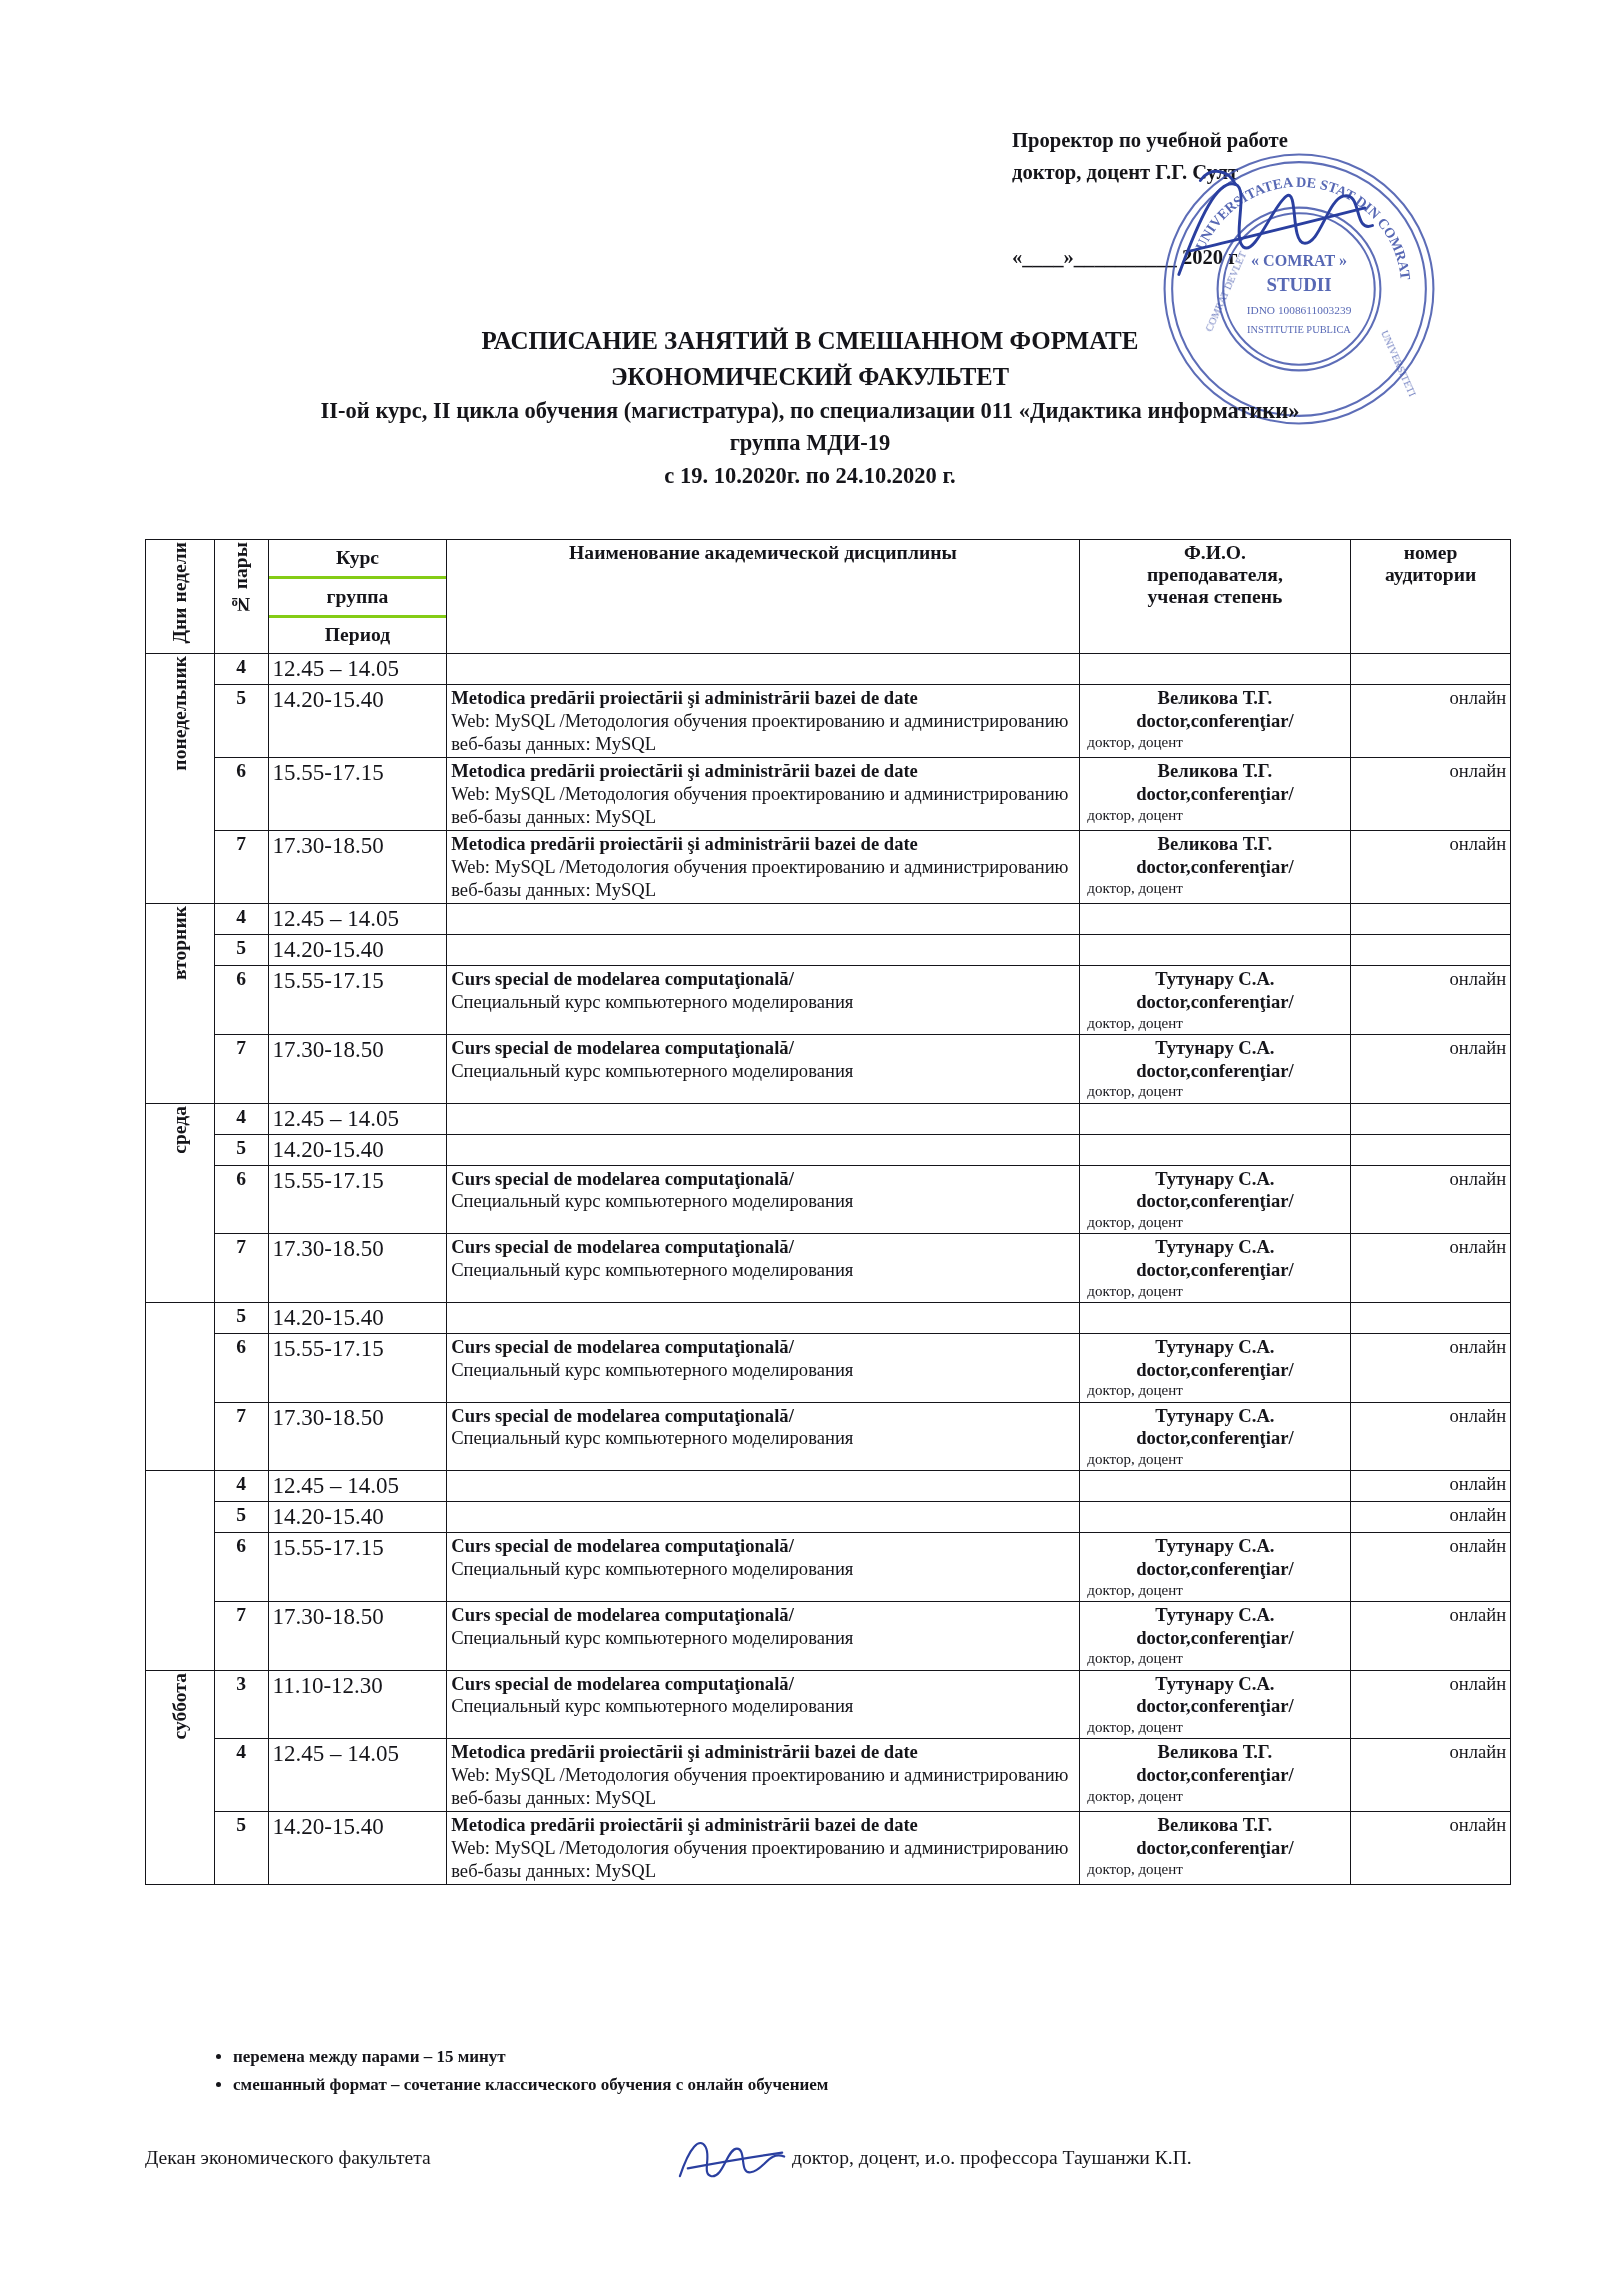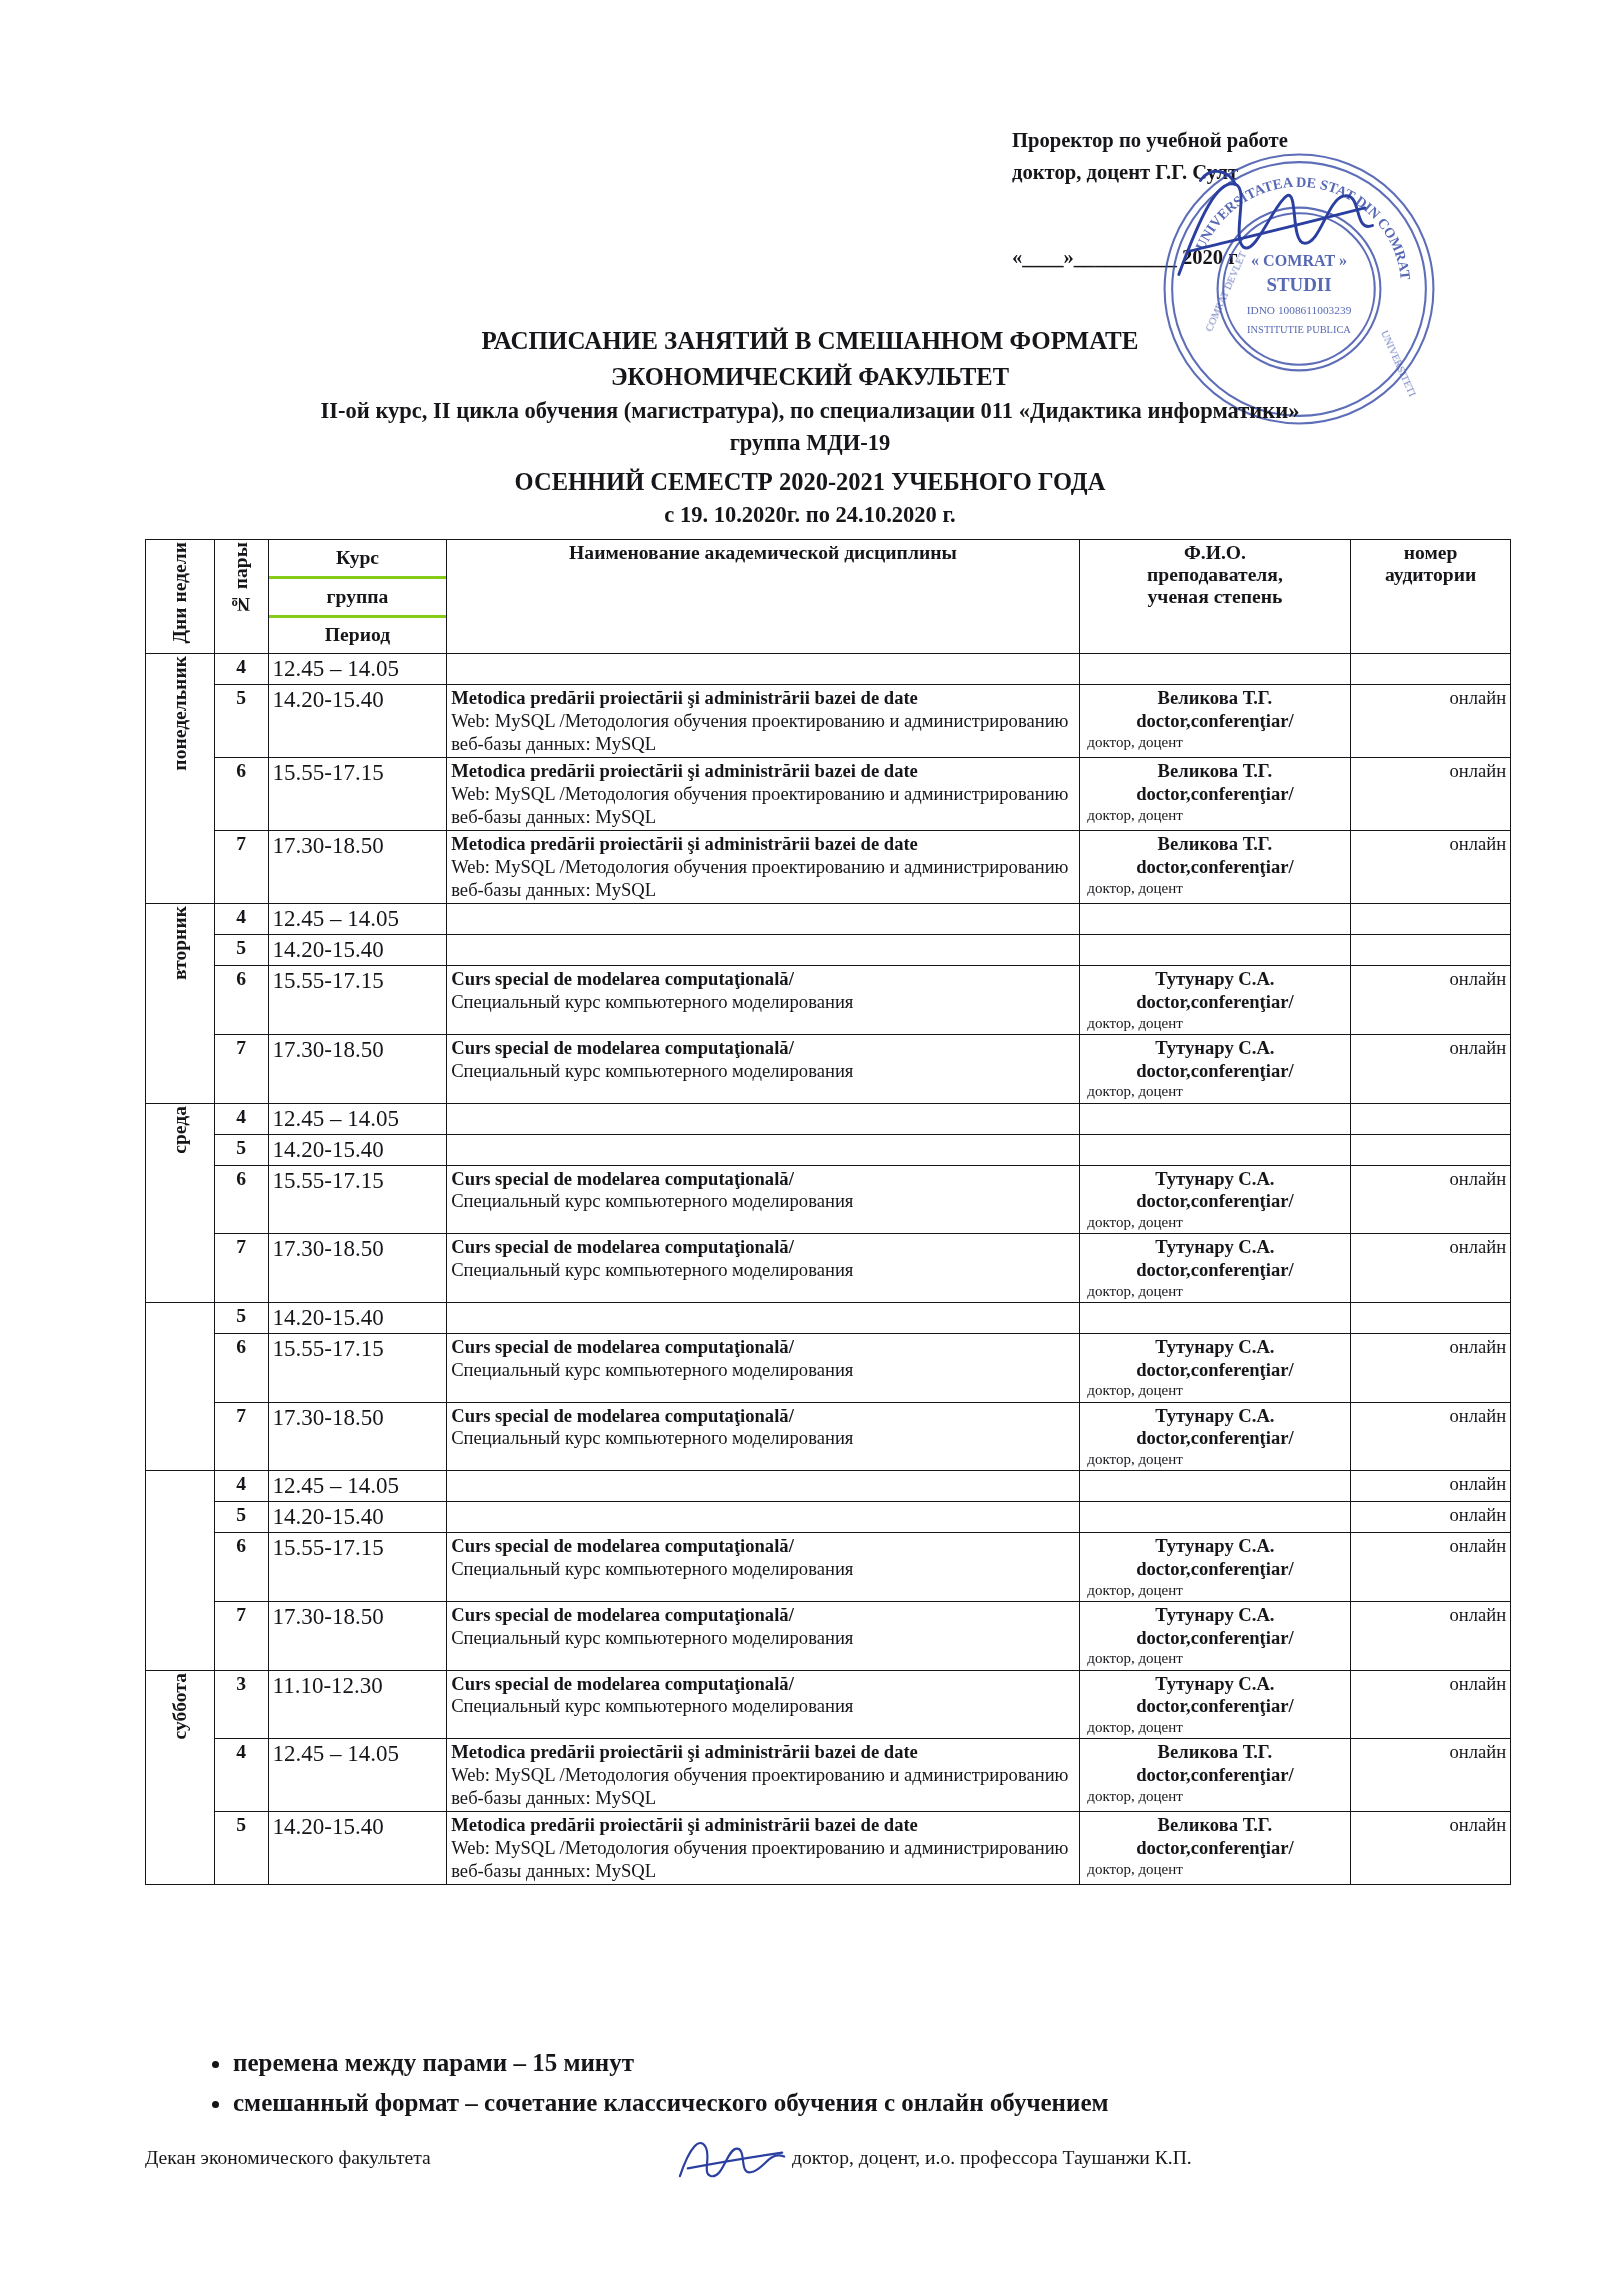--- a/index.html
+++ b/index.html
@@ -159,21 +159,21 @@
     vertical-align: middle;
     padding-top: 4.9px;
   }
   tr.shortrow td { height: 25.5px; }
 
   
   .notes {
     position: absolute;
     top: 2044px;
     left: 186px;
-    font-size: 25px;
+    font-size: 17px;
     font-weight: bold;
     line-height: 1.5;
   }
   .notes li { margin-bottom: 2px; }
   .notes ul { margin: 0; padding-left: 47px; }
 
   .footer {
     position: absolute;
     top: 2147px;
     left: 145px;
@@ -241,21 +241,20 @@
       <path d="M20 96 C 60 86, 120 72, 198 52"></path>
       <path d="M66 28 C 58 12, 40 10, 30 24"></path>
     </g>
   </svg>
 
   <div class="titles">
     <div class="t1">РАСПИСАНИЕ ЗАНЯТИЙ В СМЕШАННОМ ФОРМАТЕ</div>
     <div class="t2">ЭКОНОМИЧЕСКИЙ ФАКУЛЬТЕТ</div>
     <div class="t3">II-ой курс, II цикла обучения (магистратура), по специализации 011 «Дидактика информатики»</div>
     <div class="t4">группа МДИ-19</div>
-    <div class="t5">ОСЕННИЙ  СЕМЕСТР 2020-2021 УЧЕБНОГО ГОДА</div>
     <div class="t6">с 19. 10.2020г.  по 24.10.2020 г.</div>
   </div>
 
   <table class="sched">
     <colgroup>
       <col class="c-day">
         <col class="c-num">
         <col class="c-time">
       <col class="c-disc">
         <col class="c-teach">

